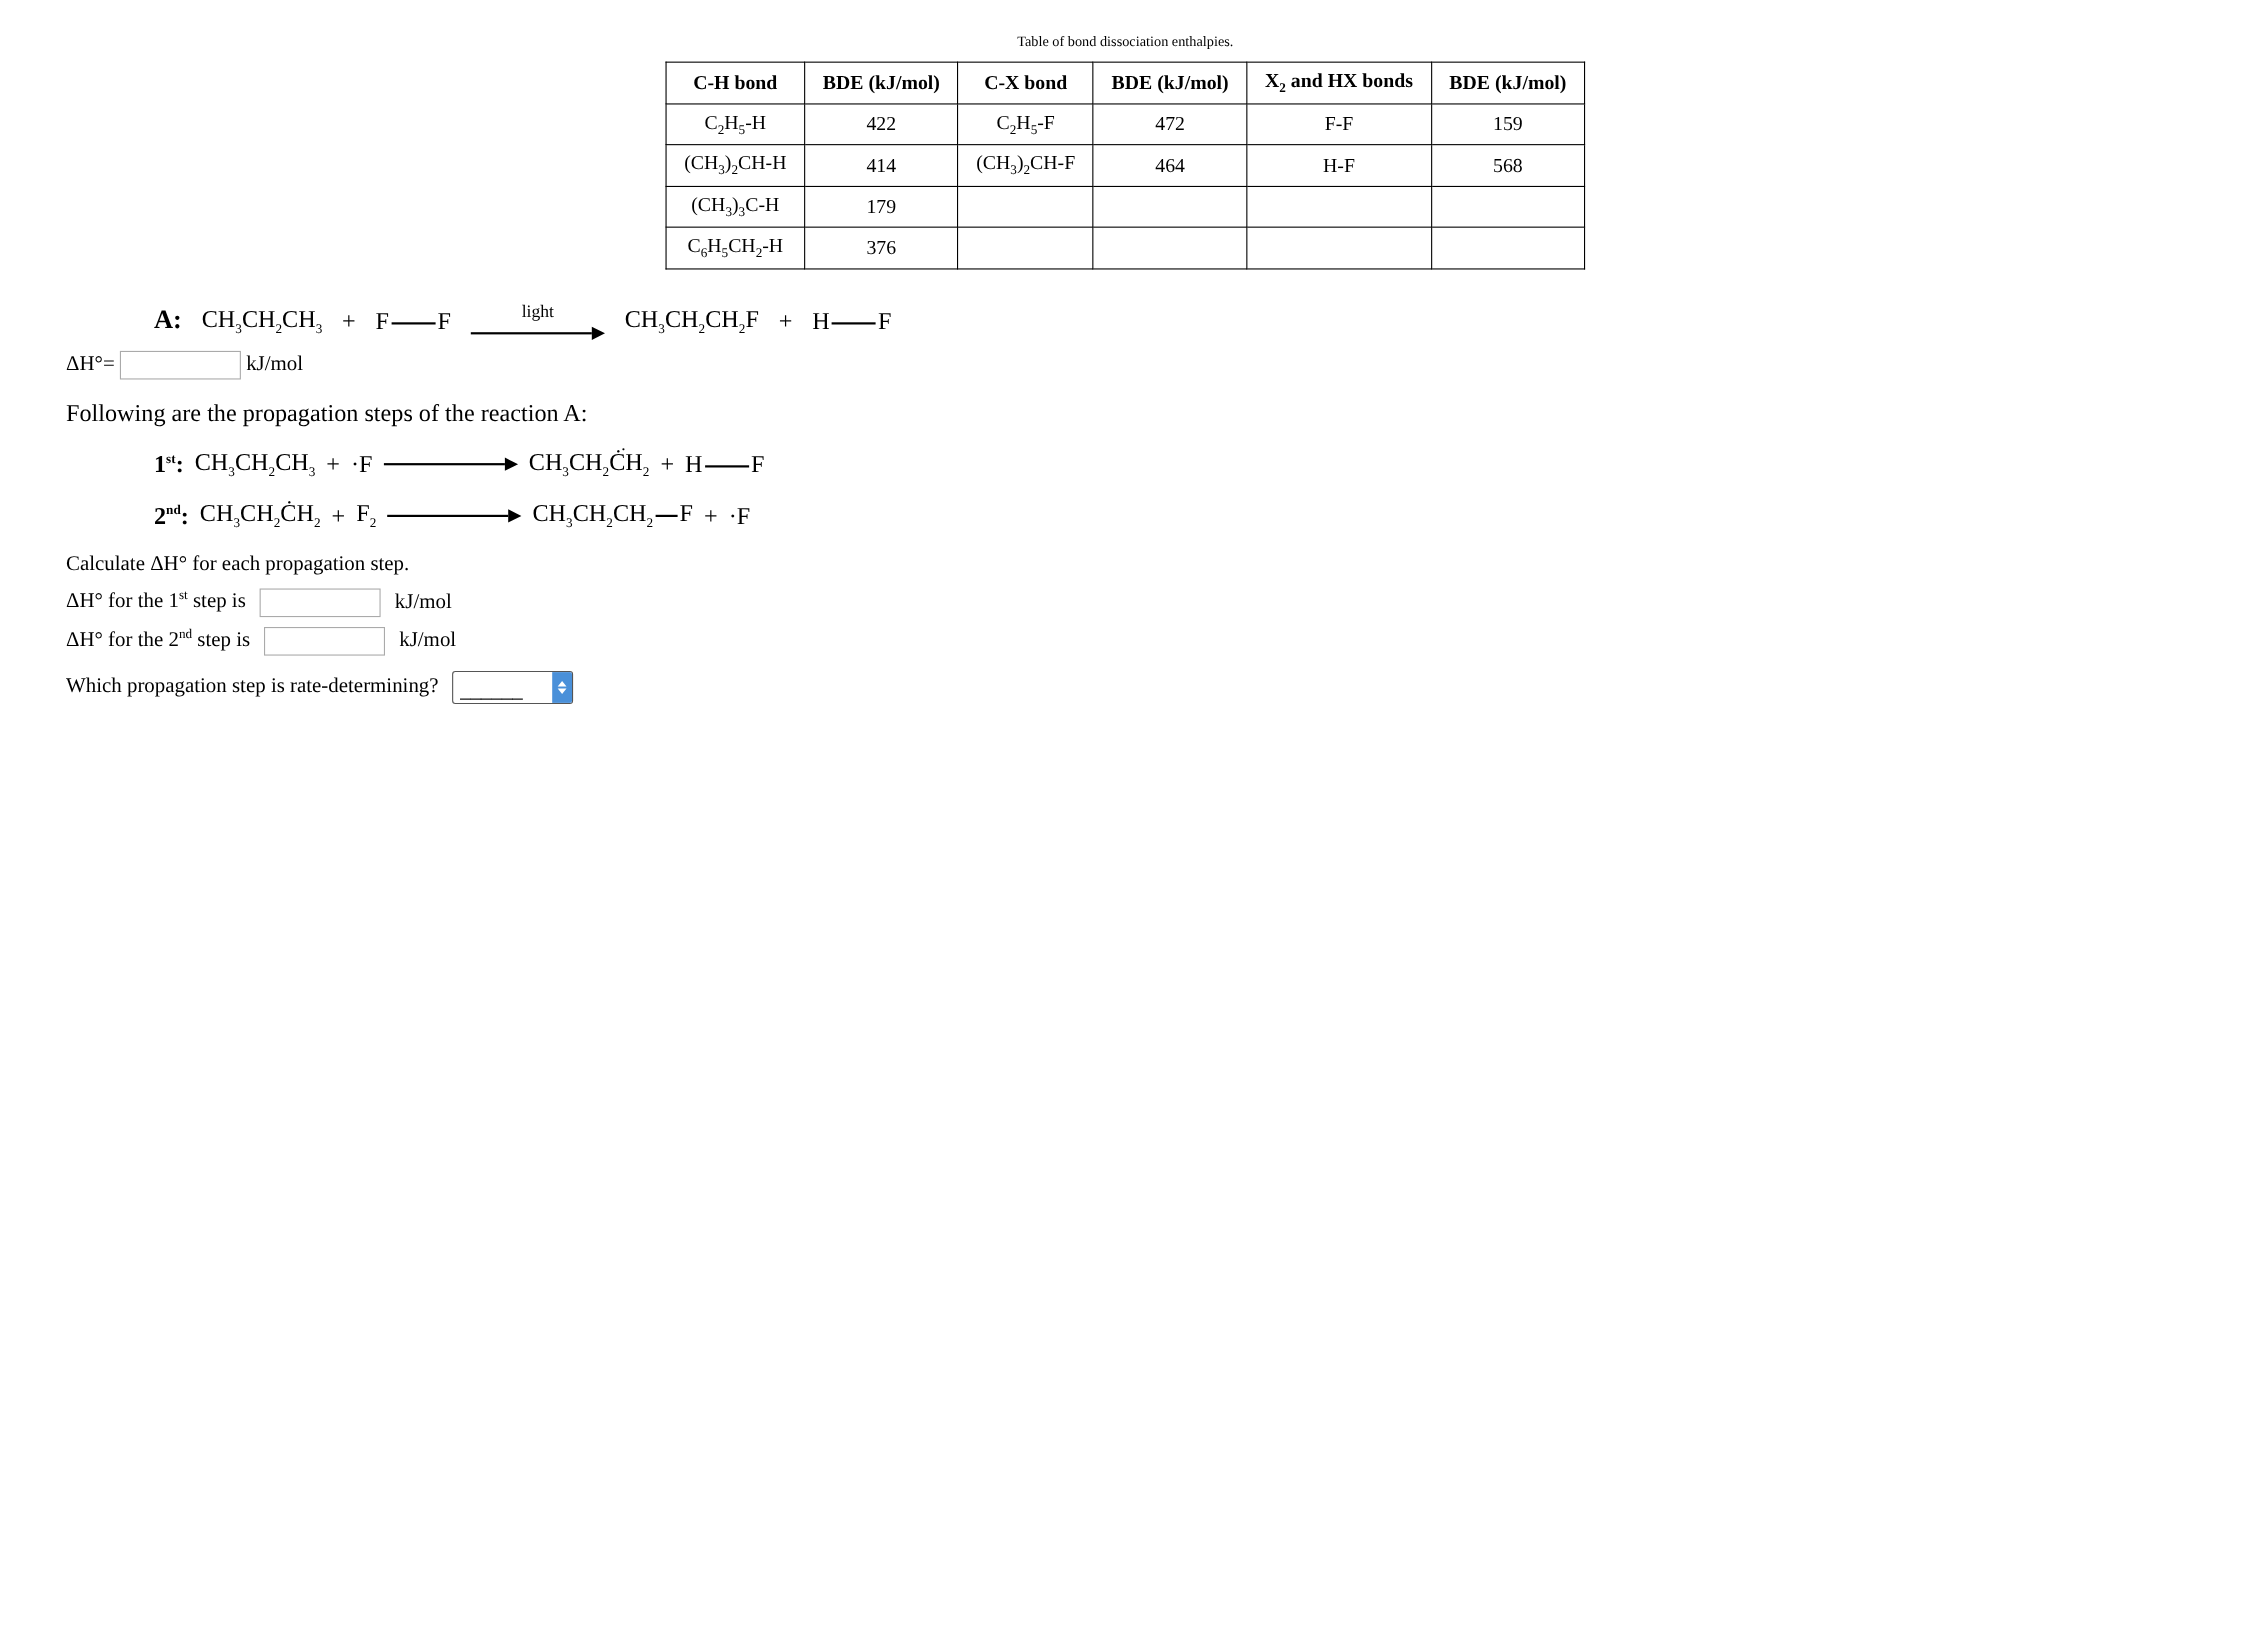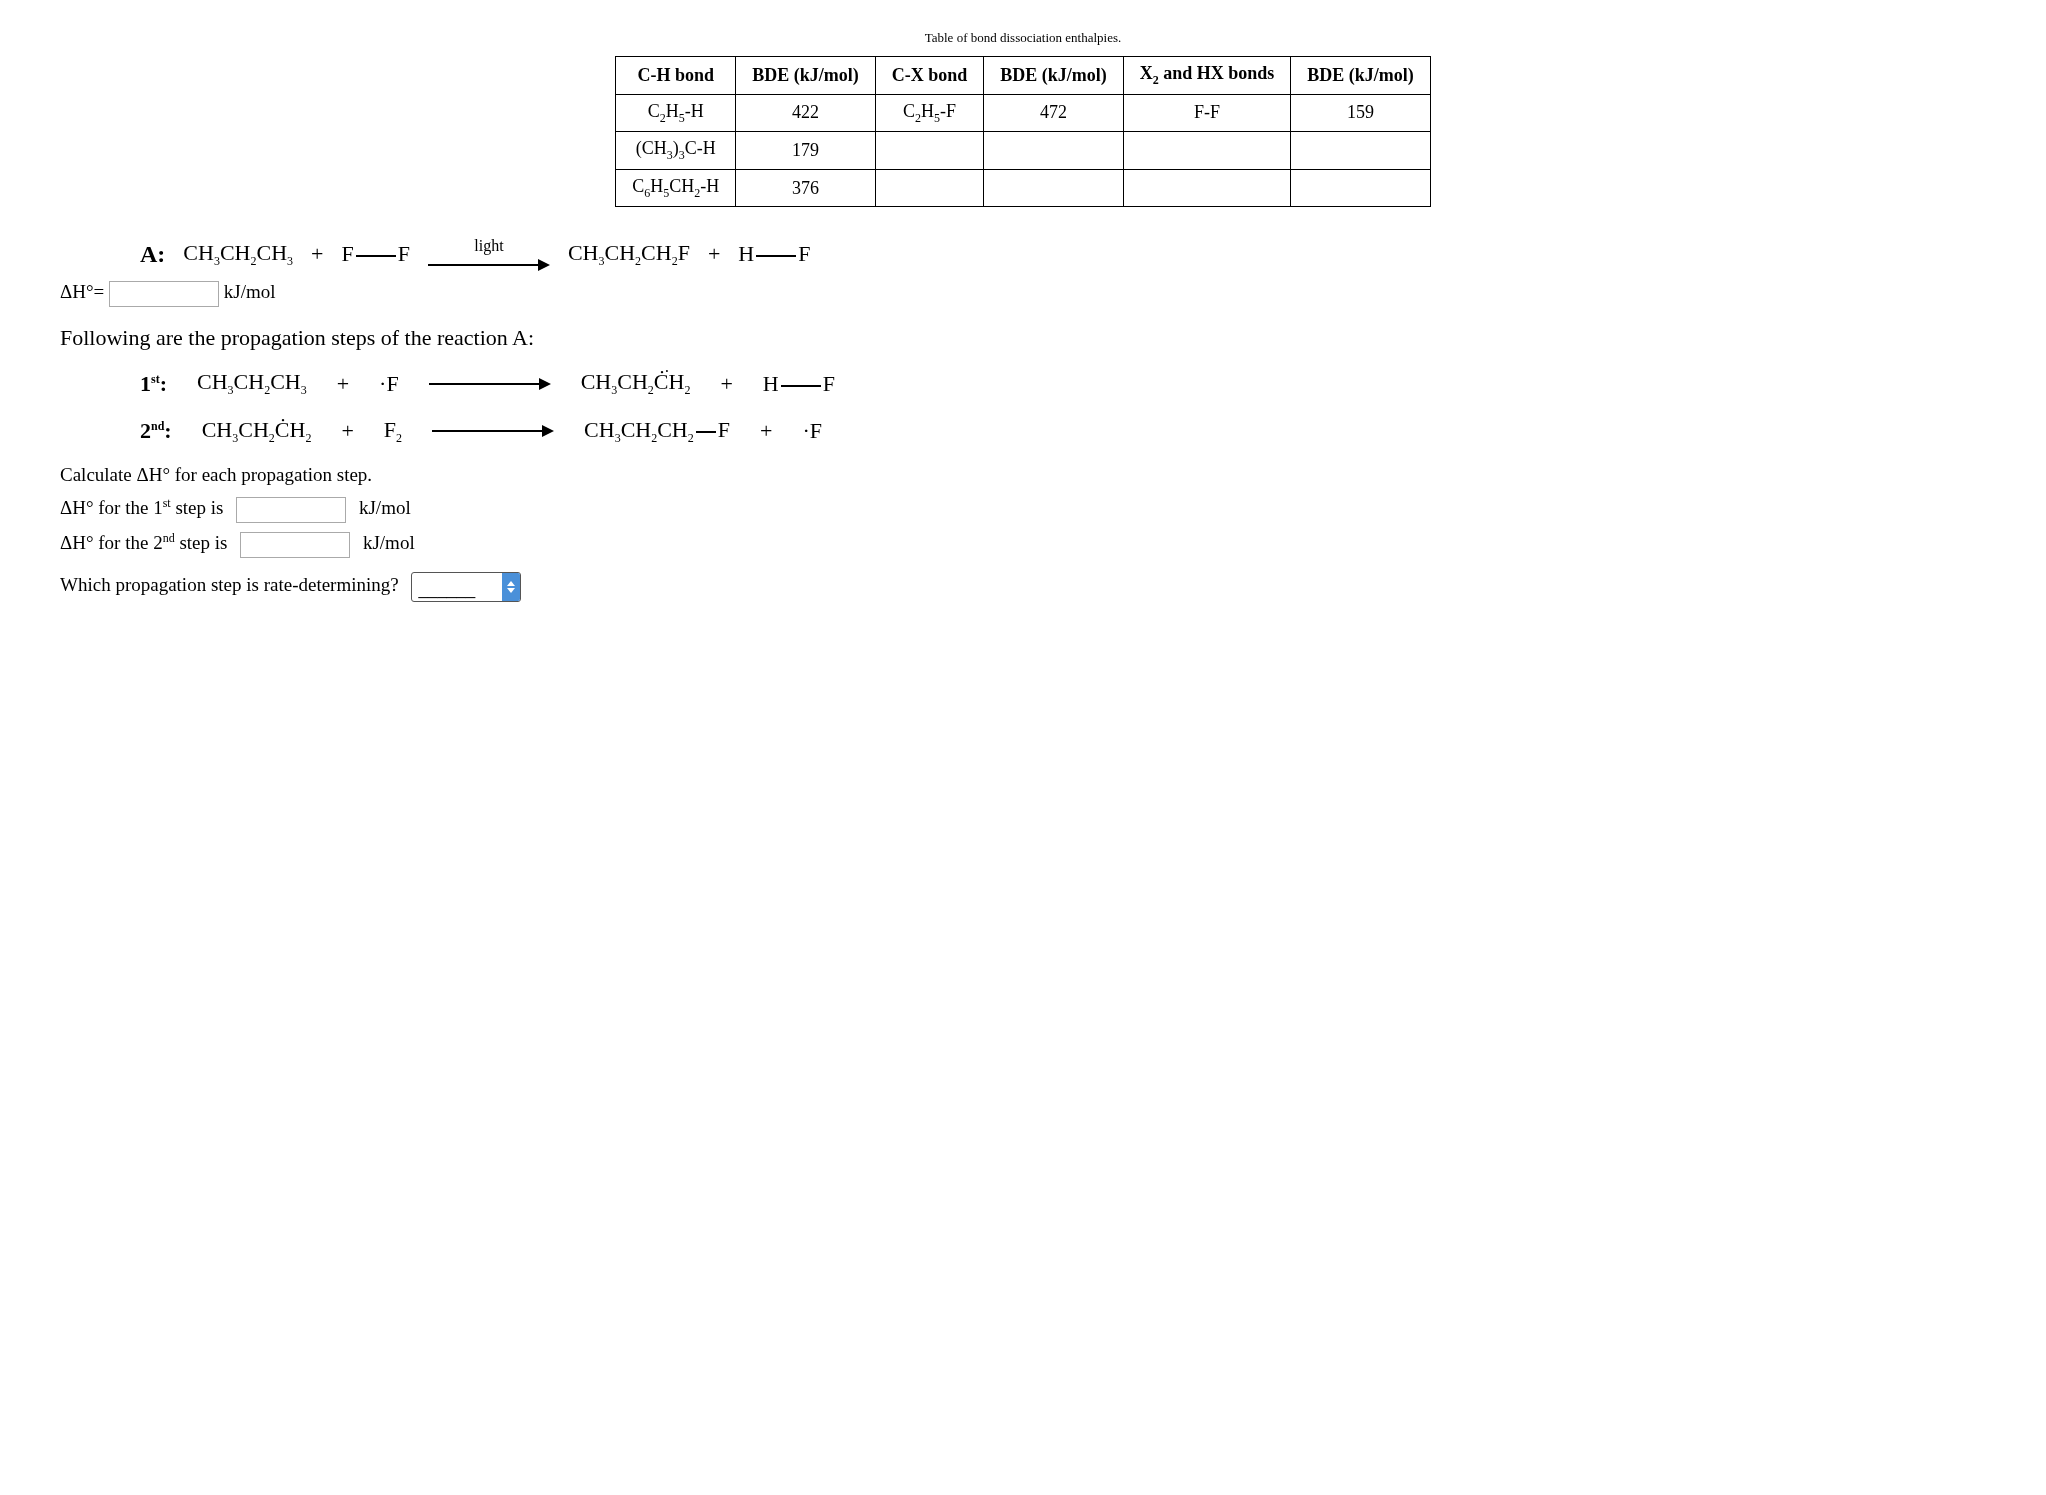--- a/index.html
+++ b/index.html
@@ -131,21 +131,21 @@
       font-size: 19px;
       margin: 8px 0 8px 0;
     }
     .propagation-text {
       font-size: 22px;
       margin: 18px 0 12px 0;
     }
     .step-reaction {
       display: flex;
       align-items: center;
-      gap: 30px;
+      gap: 10px;
       font-size: 22px;
       margin: 18px 0 18px 80px;
     }
 
     sup { font-size: 12px; vertical-align: super; }
     sub { font-size: 12px; vertical-align: sub; }
   </style>
 </head>
 <body>
 
@@ -163,20 +163,28 @@
     </tr>
   </thead>
   <tbody>
     <tr>
       <td>C<sub>2</sub>H<sub>5</sub>-H</td>
       <td>422</td>
       <td>C<sub>2</sub>H<sub>5</sub>-F</td>
       <td>472</td>
       <td>F-F</td>
       <td>159</td>
+    </tr>
+    <tr>
+      <td>(CH<sub>3</sub>)<sub>2</sub>CH-H</td>
+      <td>414</td>
+      <td>(CH<sub>3</sub>)<sub>2</sub>CH-F</td>
+      <td>464</td>
+      <td>H-F</td>
+      <td>568</td>
     </tr>
     <tr>
       <td>(CH<sub>3</sub>)<sub>3</sub>C-H</td>
       <td>179</td>
       <td></td>
       <td></td>
       <td></td>
       <td></td>
     </tr>
     <tr>

